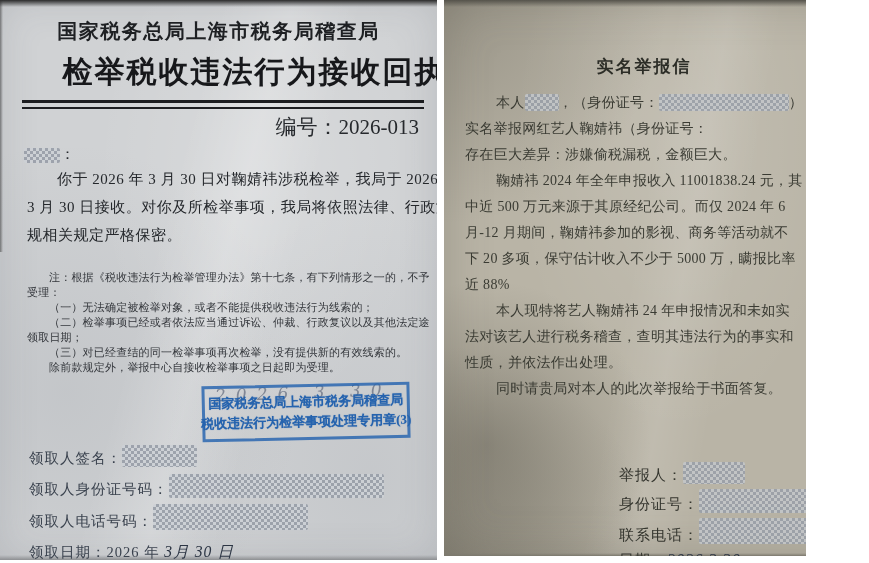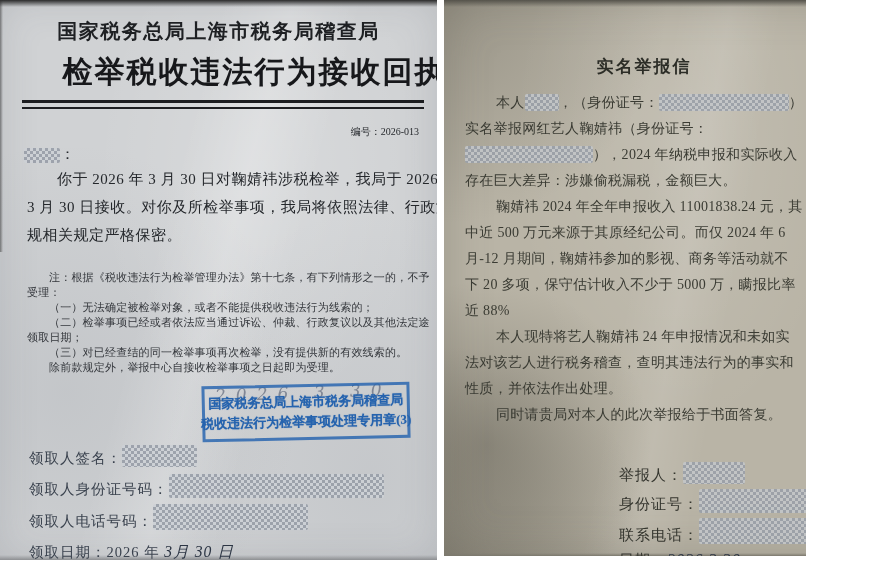--- a/index.html
+++ b/index.html
@@ -22,21 +22,21 @@
     background:linear-gradient(rgba(70,70,70,0), #8d8f92);}
   .edge-left{position:absolute;left:0;top:0;width:3px;height:45%;
     background:linear-gradient(90deg, rgba(50,50,50,.55), rgba(50,50,50,0));}
 
   .l-agency{position:absolute;left:0;top:18px;width:437px;text-align:center;
     font-weight:bold;font-size:20px;letter-spacing:1.5px;color:#1e2023;}
   .l-title{position:absolute;left:0;top:52px;width:437px;text-align:center;
     font-weight:bold;font-size:30px;letter-spacing:2px;color:#17181b;padding-left:36px;}
   .l-rule{position:absolute;left:22px;top:100px;width:402px;height:4px;
     border-top:3px solid #1c1d20;border-bottom:2px solid #1c1d20;}
-  .l-number{position:absolute;right:18px;top:113px;font-size:10px;color:#26292d;margin-top:12px;}
+  .l-number{position:absolute;right:18px;top:113px;font-size:21px;color:#26292d;}
   .l-addressee{position:absolute;left:24px;top:144px;font-size:15px;color:#26292d;line-height:20px;}
   .l-body{position:absolute;left:27px;top:165px;width:402px;font-size:15px;
     line-height:28px;color:var(--ink-black,#25282c);letter-spacing:.5px;}
   .l-note{position:absolute;left:27px;top:270px;width:398px;font-size:11px;
     line-height:15px;color:#33363b;letter-spacing:.2px;font-family:Liberation Serif, serif;}
   .l-footer{position:absolute;left:29px;top:444px;font-size:14.5px;
     line-height:29.5px;color:var(--label-ink,#3a424e);letter-spacing:1px;}
 
   .stamp{position:absolute;left:202px;top:384px;width:202px;height:50px;
     border:3px solid rgba(37,99,174,.82);transform:rotate(-1.3deg);
@@ -131,21 +131,20 @@
 
   <div id="right-photo" class="photo">
     <div class="edge-top-r"></div>
     <div class="edge-right-r"></div>
     <div class="edge-bottom-r"></div>
 
     <div class="r-title">实名举报信</div>
     <div class="r-body">
         <div class="tline" style="padding-left: 31px;"><span class="seg-t">本人</span><span class="seg-b" style="width: 34px; height: 17px;"></span><span class="seg-t">，（身份证号：</span><span class="seg-b" style="width: 130px; height: 17px;"></span><span class="seg-t">），</span></div>
         <div class="tline"><span class="seg-t">实名举报网红艺人鞠婧祎（身份证号：</span></div>
-        <div class="tline"><span class="seg-b" style="width: 128px; height: 17px;"></span><span class="seg-t">），2024 年纳税申报和实际收入</span></div>
         <div class="tline"><span class="seg-t">存在巨大差异：涉嫌偷税漏税，金额巨大。</span></div>
         <div class="tline" style="padding-left: 31px;"><span class="seg-t">鞠婧祎 2024 年全年申报收入 11001838.24 元，其</span></div>
         <div class="tline"><span class="seg-t">中近 500 万元来源于其原经纪公司。而仅 2024 年 6</span></div>
         <div class="tline"><span class="seg-t">月-12 月期间，鞠婧祎参加的影视、商务等活动就不</span></div>
         <div class="tline"><span class="seg-t">下 20 多项，保守估计收入不少于 5000 万，瞒报比率</span></div>
         <div class="tline"><span class="seg-t">近 88%</span></div>
         <div class="tline" style="padding-left: 31px;"><span class="seg-t">本人现特将艺人鞠婧祎 24 年申报情况和未如实</span></div>
         <div class="tline"><span class="seg-t">法对该艺人进行税务稽查，查明其违法行为的事实和</span></div>
         <div class="tline"><span class="seg-t">性质，并依法作出处理。</span></div>
         <div class="tline" style="padding-left: 31px;"><span class="seg-t">同时请贵局对本人的此次举报给于书面答复。</span></div>

